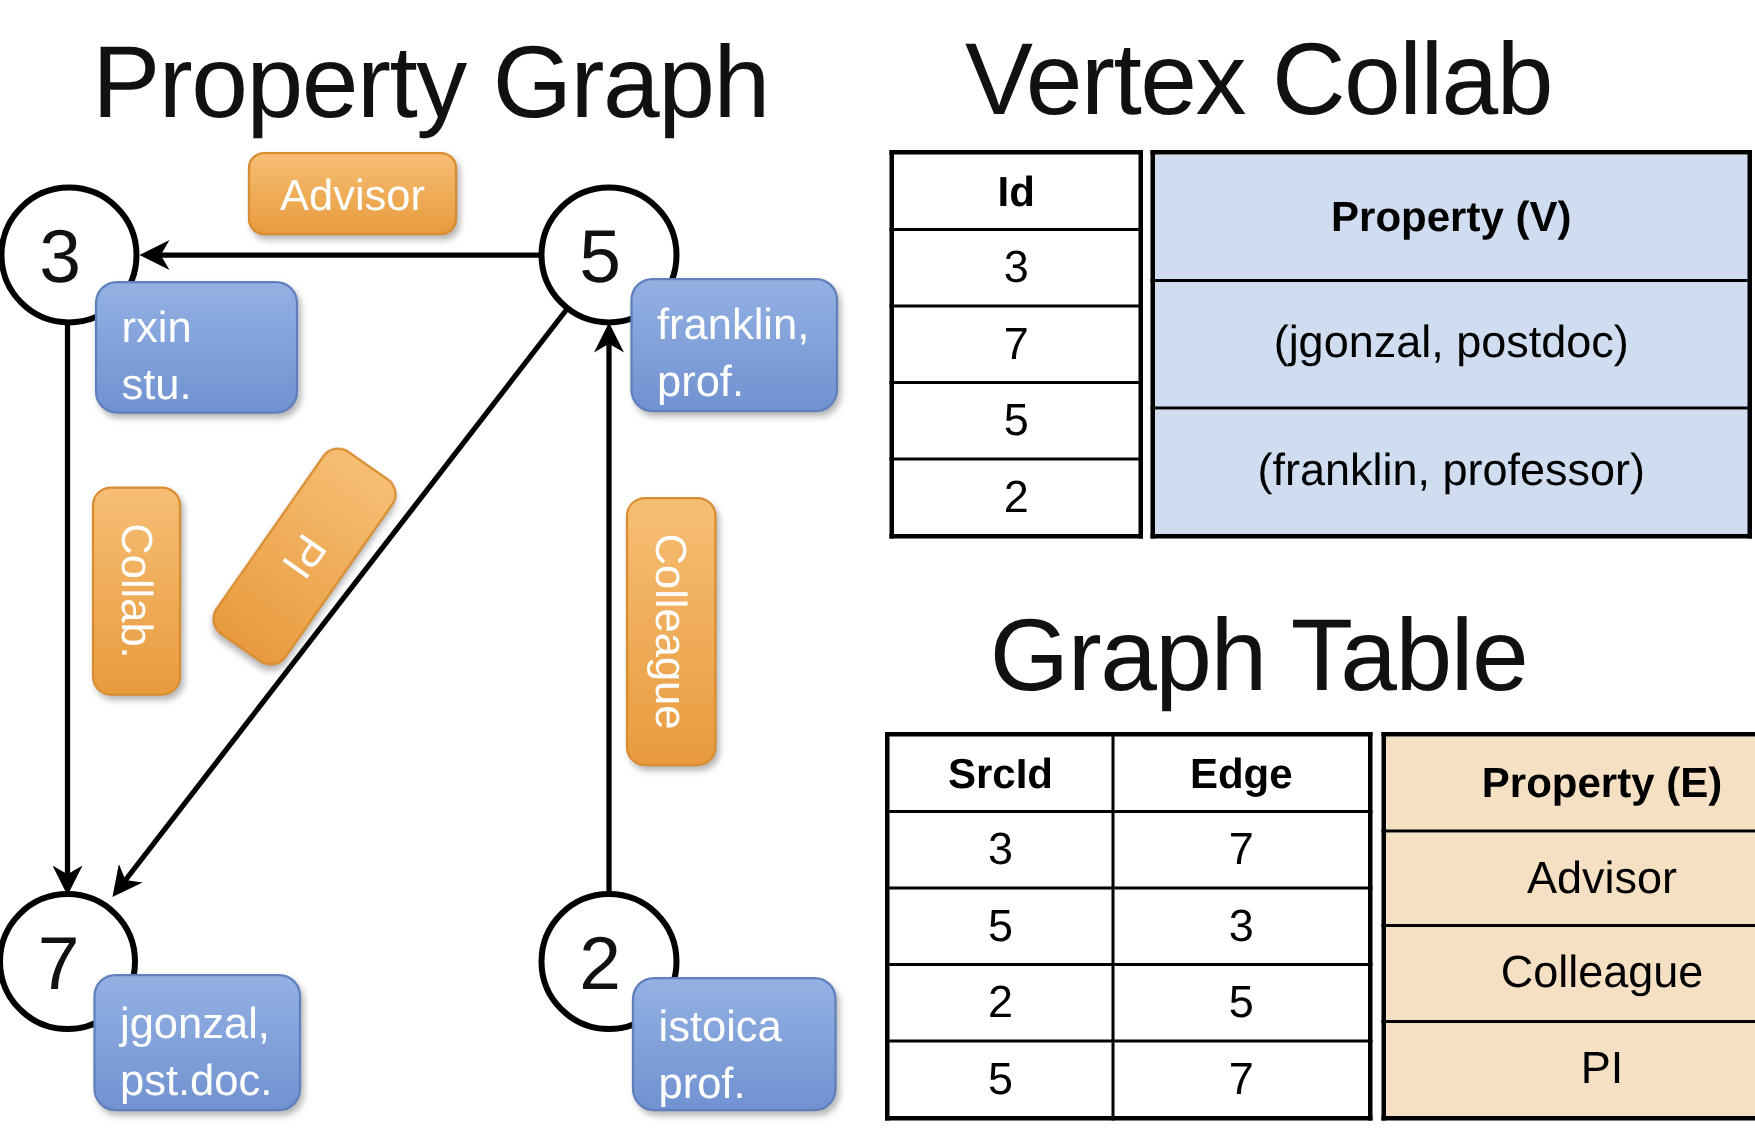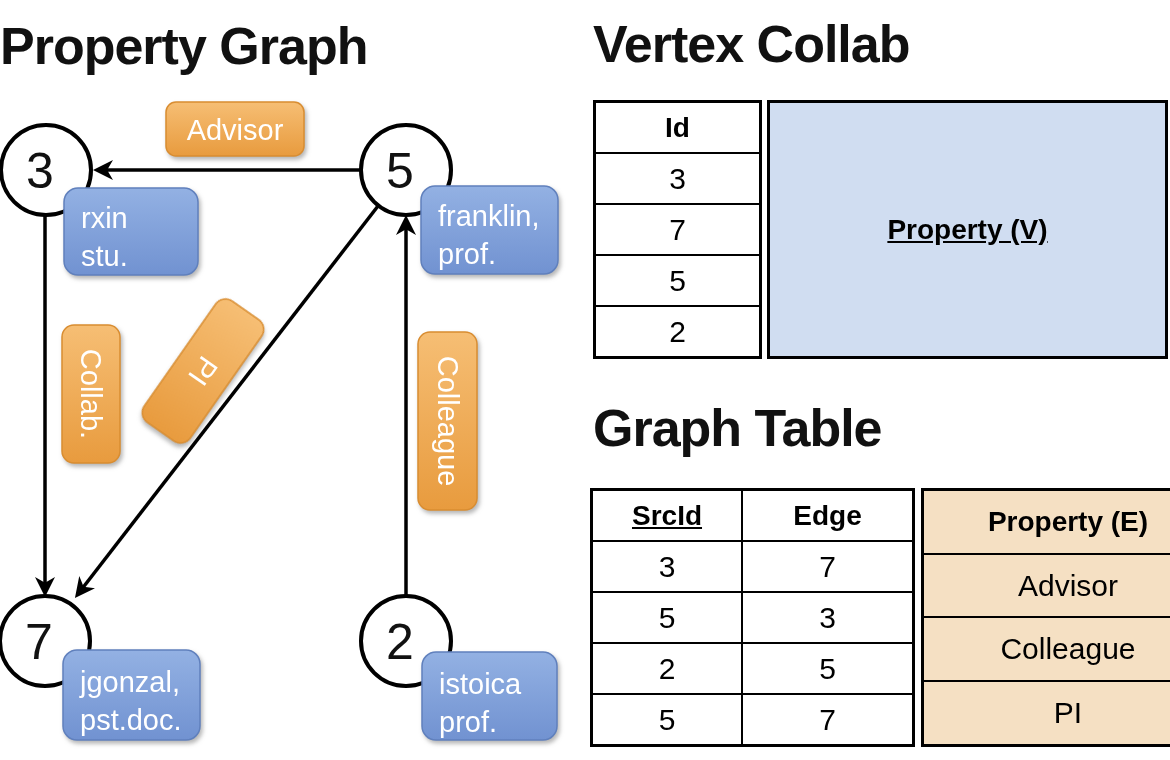--- a/index.html
+++ b/index.html
@@ -1,43 +1,43 @@
 <!DOCTYPE html>
 <html style="--orange-box-top: #f6be74; --orange-box-bottom: #e89b3e; --orange-box-border: #d98d31; --blue-box-top: #93b1e3; --blue-box-bottom: #7192d1; --blue-box-border: #6080bd; --vertex-cell-bg: #d0ddf1; --edge-cell-bg: #f5e0c3; --line-color: #000000;"><head>
 <meta charset="utf-8">
 <style>
   html,body { margin:0; padding:0; }
   body {
     width:1170px; height:760px; position:relative; background:#ffffff;
     font-family:"Liberation Sans", sans-serif; color:#000; overflow:hidden;
   }
   .title {
-    position:absolute; font-size:52px; line-height:1.1; 
-    white-space:nowrap; color:#111; font-weight:700; letter-spacing:-1px;
+    position:absolute; font-size:68px; line-height:1.1; text-align:center;
+    white-space:nowrap; color:#111; font-weight:400; letter-spacing:-1px;
   }
   #graph-title  { left:0px;   top:18px;  width:574px; }
   #vertex-title { left:593px; top:16px;  width:492px; }
   #edge-title   { left:593px; top:400px; width:492px; }
 
   .tbl-wrap { position:absolute; display:flex; }
   #vertex-table-wrap { left:593px; top:100px; gap:5px; }
   #edge-table-wrap   { left:590px; top:488px; gap:6px; }
 
   table { border-collapse:collapse; table-layout:fixed; background:#fff; border:3px solid #000; }
   th, td {
     border:2.5px solid #000; padding:0; height:49px;
     text-align:center; vertical-align:middle;
     font-size:30px; font-weight:400; white-space:nowrap; overflow:hidden;
   }
   th { font-weight:700; font-size:28px; }
   #vertex-id-table   { width:169px; }
   #vertex-prop-table { width:401px; }
-  #vertex-prop-table th, #vertex-prop-table td { background:var(--vertex-cell-bg);text-decoration:underline; }
+  #vertex-prop-table th, #vertex-prop-table td { background:var(--vertex-cell-bg); }
   #edge-ids-table  { width:325px; }
-  #edge-ids-table .src-col { width:148px;text-decoration:underline; }
+  #edge-ids-table .src-col { width:148px; }
   #edge-prop-table { width:294px; }
   #edge-prop-table th, #edge-prop-table td { background:var(--edge-cell-bg); }
 
   #graph-svg { position:absolute; left:0; top:0; }
   .edge-line { stroke:var(--line-color); stroke-width:3.5; fill:none; }
   .node-circle { fill:#ffffff; stroke:var(--line-color); stroke-width:4; }
   .node-num { font-size:50px; fill:#111; text-anchor:middle; font-weight:400; }
   .lbl-box-orange { fill:url(#grad-orange); stroke:var(--orange-box-border); stroke-width:1.5; }
   .lbl-box-blue   { fill:url(#grad-blue);   stroke:var(--blue-box-border);   stroke-width:1.5; }
   .shadowed { filter:drop-shadow(2px 3px 2px rgba(110,110,110,0.5)); }
@@ -142,20 +142,26 @@
     <tr>
           <td>2</td>
         </tr>
   </tbody>
     </table>
   <table id="vertex-prop-table">
     <tbody>
         <tr>
           <th>Property (V)</th>
         </tr>
+    <tr>
+          <td>(jgonzal, postdoc)</td>
+        </tr>
+    <tr>
+          <td>(franklin, professor)</td>
+        </tr>
   </tbody>
     </table>
 </div>
 
 <div class="tbl-wrap" id="edge-table-wrap">
   <table id="edge-ids-table">
     <tbody>
         <tr>
       <th class="src-col">SrcId</th>
       <th>Edge</th>

